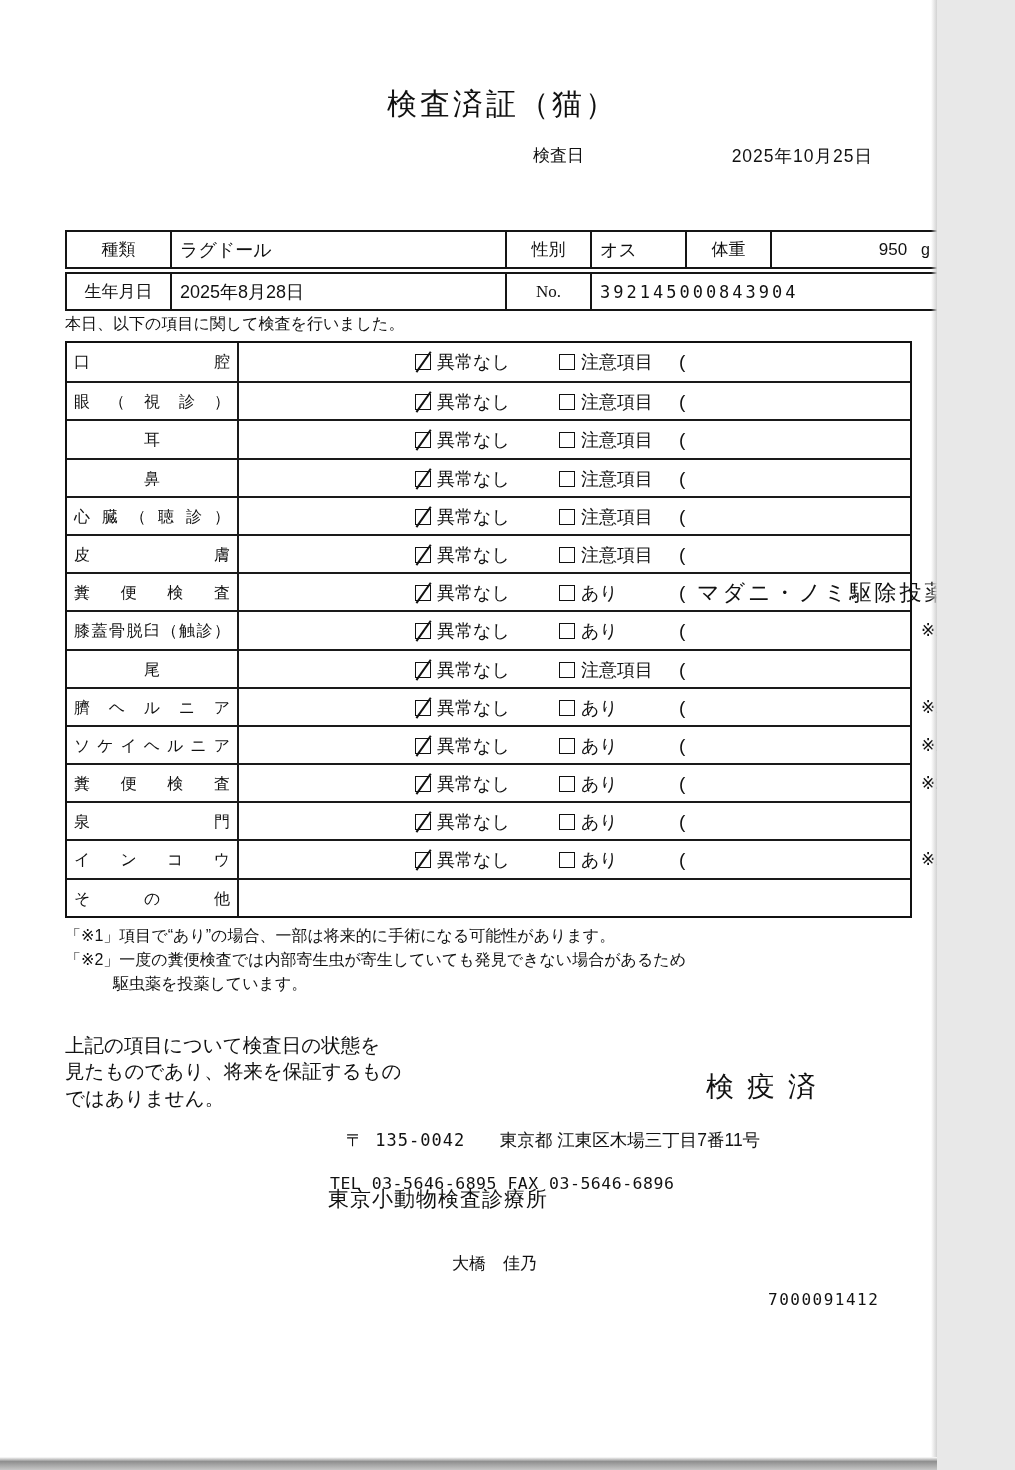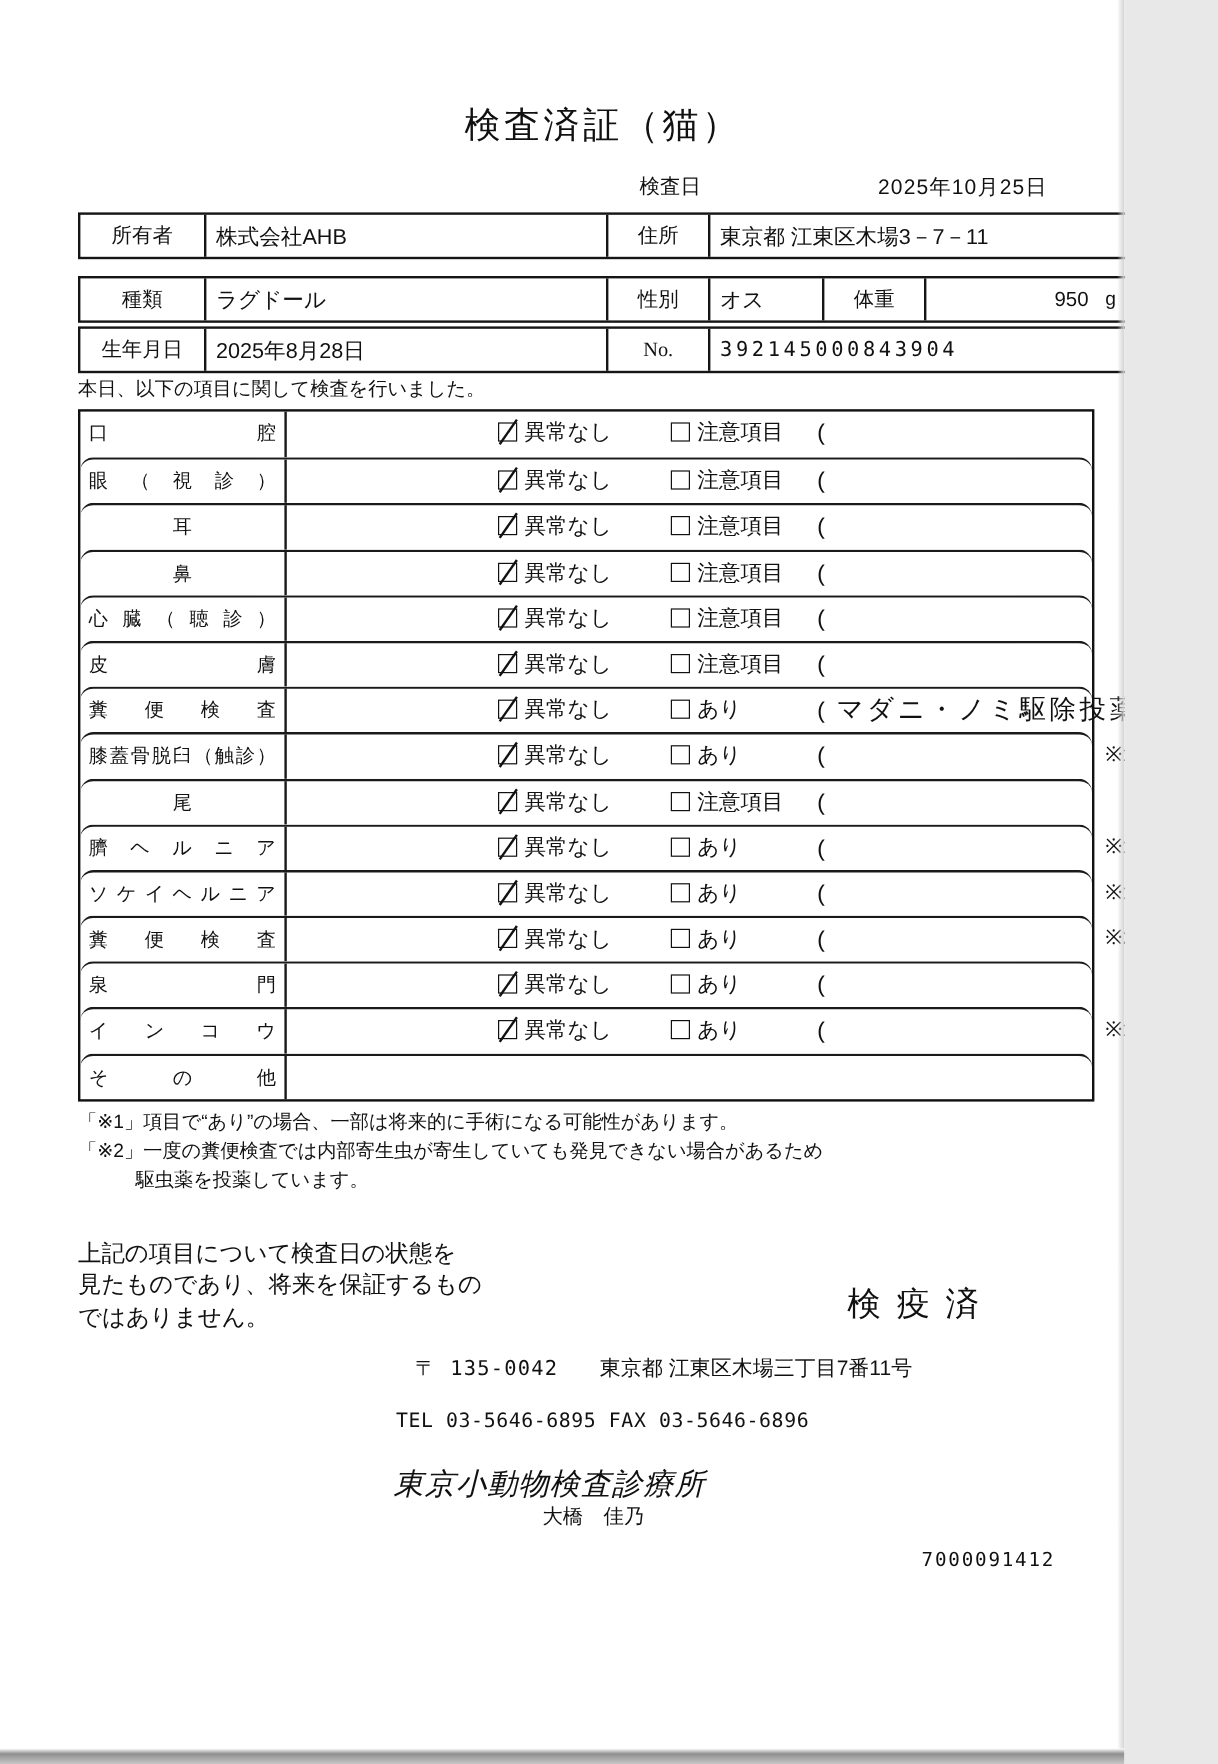--- a/index.html
+++ b/index.html
@@ -56,29 +56,28 @@
   .no-value{font-size:19px;letter-spacing:3px;}
 
   .intro{left:65px;top:314px;font-size:16px;}
 
   
   .exam-table{
     left:65px;top:341px;width:847px;
     border:2.5px solid #111;
     box-sizing:border-box;
     background:#fff;
-    font-family:Liberation Mono, monospace;
   }
   .exam-row{
     position:relative;
     display:flex;
     height:38.2px;line-height:38.2px;
     box-sizing:border-box;
   }
-  .exam-row + .exam-row{border-top:2px solid #1a1a1a;border-radius:11px;}
+  .exam-row + .exam-row{border-top:2px solid #1a1a1a;}
   .exam-item{
     width:172px;
     box-sizing:border-box;
     border-right:2px solid #1a1a1a;
     padding:0 7px;
     font-size:16px;
     text-align:justify;
     text-align-last:justify;
     overflow:hidden;
     white-space:nowrap;
@@ -112,21 +111,21 @@
   .disclaimer{
     left:65px;top:1032px;
     font-size:19.5px;line-height:1.35;
     white-space:pre-line;
   }
   .stamp{left:706px;top:1068px;font-size:28px;letter-spacing:13px;white-space:nowrap;text-align:center;}
   .addr-line{left:330px;top:1128px;font-size:17px;white-space:nowrap;margin-left:16px;}
   .addr-line .postal{font-size:17px;letter-spacing:1px;}
   .addr-line .addr{margin-left:30px;font-size:17.5px;}
   .tel-line{left:330px;top:1174px;font-size:16.5px;letter-spacing:0.5px;}
-  .clinic-name{left:328px;top:1220px;font-size:25px;letter-spacing:1px;font-style:italic;}
+  .clinic-name{left:328px;top:1185px;font-size:21px;letter-spacing:1px;}
   .vet-name{left:452px;top:1252px;font-size:17px;}
   .serial{left:768px;top:1290px;font-size:16px;letter-spacing:1.5px;}
 
   
   .scan-bottom{
     left:0;right:0;bottom:0;height:13px;
     background:linear-gradient(to bottom,#ffffff 0,#8f8f8f 35%,#c6c6c6 100%);
   }
   .scan-right{
     top:0;bottom:0;right:0;width:6px;
@@ -136,26 +135,20 @@
 </head>
 <body>
 
 <div class="page">
 
   <div class="abs title">検査済証（猫）</div>
 
   <div class="abs insp-date-label">検査日</div>
   <div class="abs insp-date-value">2025年10月25日</div>
 
-  <div class="abs info-table owner-table">
-    <div class="cell lab w105">所有者</div>
-    <div class="cell val w335">株式会社AHB</div>
-    <div class="cell lab w85">住所</div>
-    <div class="cell val grow">東京都 江東区木場3－7－11</div>
-  </div>
 
   <div class="abs info-table breed-table">
     <div class="cell lab w105">種類</div>
     <div class="cell val w335">ラグドール</div>
     <div class="cell lab w85">性別</div>
     <div class="cell val w95">オス</div>
     <div class="cell lab w85">体重</div>
     <div class="cell weight-cell grow">
       <span>950</span>
       <span class="weight-unit">g</span>

